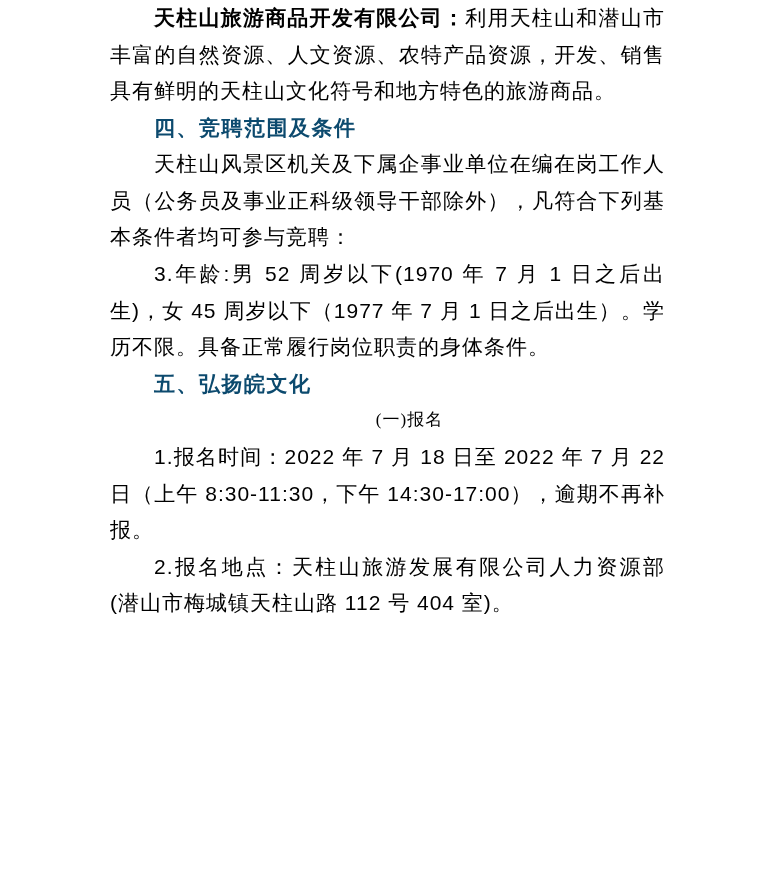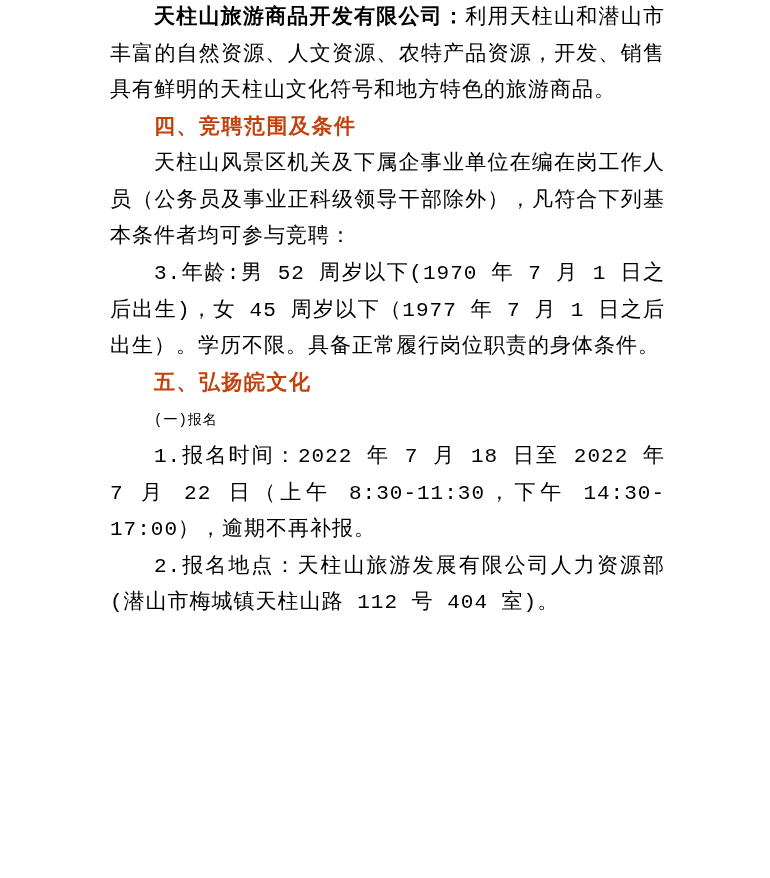--- a/index.html
+++ b/index.html
@@ -15,52 +15,53 @@
   .page {
     box-sizing: border-box;
     width: 770px;
     height: 878px;
     padding: 0 105px 0 110px;
     background: #ffffff;
     color: #000000;
   }
   .para {
     margin: 0;
-    font-family: Liberation Mono, monospace;
+    font-family: Liberation Sans, sans-serif;
     font-size: 21px;
     line-height: 36.58px;
     letter-spacing: 1px;
     color: #000000;
     text-align: justify;
     text-justify: inter-character;
     text-align-last: left;
     text-indent: 44px;
   }
   .para .lead {
     font-weight: bold;
   }
   .heading {
     margin: 0;
-    font-family: Liberation Mono, monospace;
+    font-family: Liberation Sans, sans-serif;
     font-weight: bold;
     font-size: 21px;
     line-height: 36.58px;
     letter-spacing: 1.5px;
-    color: #c2410c;
+    color: #0c4a6e;
     text-indent: 44px;
   }
   .subheading {
     margin: 0;
-    font-family: Liberation Mono, monospace;
+    font-family: Liberation Serif, serif;
     font-weight: normal;
-    font-size: 14px;
+    font-size: 17px;
     line-height: 36.58px;
     letter-spacing: 1px;
     color: #000000;
     text-indent: 44px;
+    text-align: center;
   }
 </style>
 </head>
 <body>
 
 <div class="page">
 
   <p class="para"><span class="lead">天柱山旅游商品开发有限公司：</span><span>利用天柱山和潜山市丰富的自然资源、人文资源、农特产品资源，开发、销售具有鲜明的天柱山文化符号和地方特色的旅游商品。</span></p>
 
 

